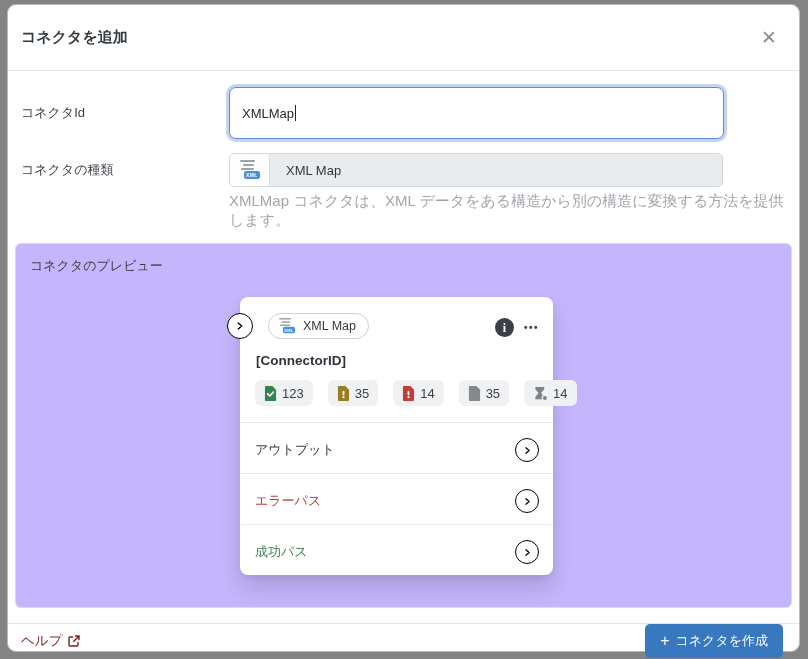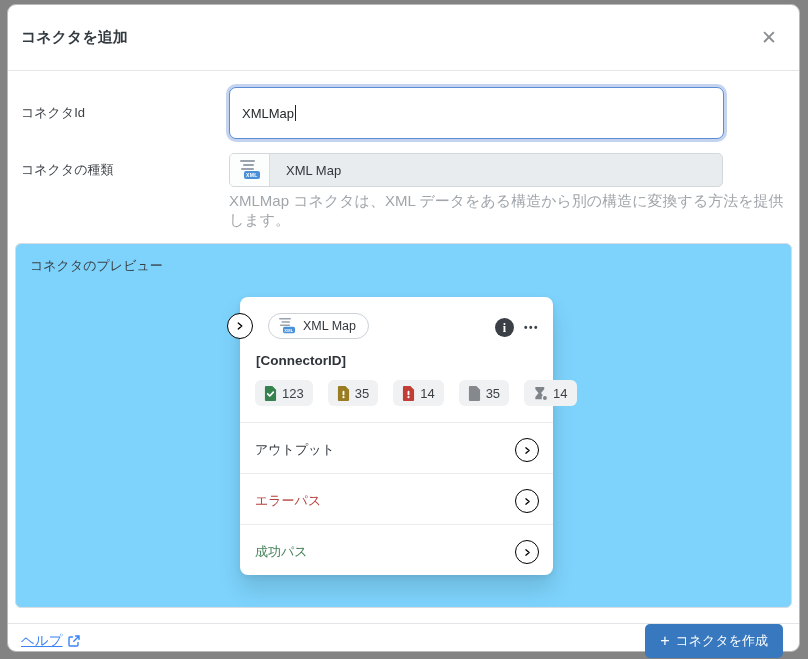--- a/index.html
+++ b/index.html
@@ -85,21 +85,21 @@
     position:absolute; right:0; bottom:1px;
     background:#4a90d9; color:#fff;
     font-size:5px; font-weight:700; line-height:1;
     padding:1.5px 2px; border-radius:2px; letter-spacing:.3px;
   }
   .xmlmap-icon.small { transform: scale(0.8); transform-origin: center; }
   
   .panel {
     margin: 13px 7px 0 7px;
     height: 365px;
-    background: #7dd3fc;
+    background: #c4b5fd;
     border: 1px solid #d9dde1;
     border-radius: 6px;
     position: relative;
     flex: 0 0 auto;
   }
   .panel-label { position: absolute; left: 14px; top: 13px; font-size: 13px; color: #3a3f45; }
   .card {
     position: absolute; left: 224px; top: 53px; width: 313px;
     background: #fff; border-radius: 8px;
     box-shadow: 0 14px 22px rgba(0,0,0,0.13), 0 2px 6px rgba(0,0,0,0.07);
@@ -308,21 +308,21 @@
               <polyline points="9,7 15,12 9,17" fill="none" stroke="currentColor" stroke-width="2.4" stroke-linecap="round" stroke-linejoin="round"></polyline>
             </svg>
           </button>
         </span>
       </div>
     </div>
   </div>
 
   <div class="ftr-divider"></div>
   <div class="ftr">
-    <a href="#" class="help-link" style="color: #3b82f6; text-decoration: underline;">
+    <a href="#" class="help-link" style="color: #7f1d1d;">
       <span>ヘルプ</span>
       <svg width="14" height="14" viewBox="0 0 14 14">
         <path d="M5.5 3H3a1 1 0 0 0-1 1v7a1 1 0 0 0 1 1h7a1 1 0 0 0 1-1V8.5" fill="none" stroke="currentColor" stroke-width="1.4" stroke-linecap="round"></path>
         <path d="M8.5 2H12v3.5M11.8 2.2L6.8 7.2" fill="none" stroke="currentColor" stroke-width="1.4" stroke-linecap="round"></path>
       </svg>
     </a>
     <button class="create-btn" style="background: rgb(56, 120, 190);">
       <span class="plus-glyph">+</span>
       <span>コネクタを作成</span>
     </button>

